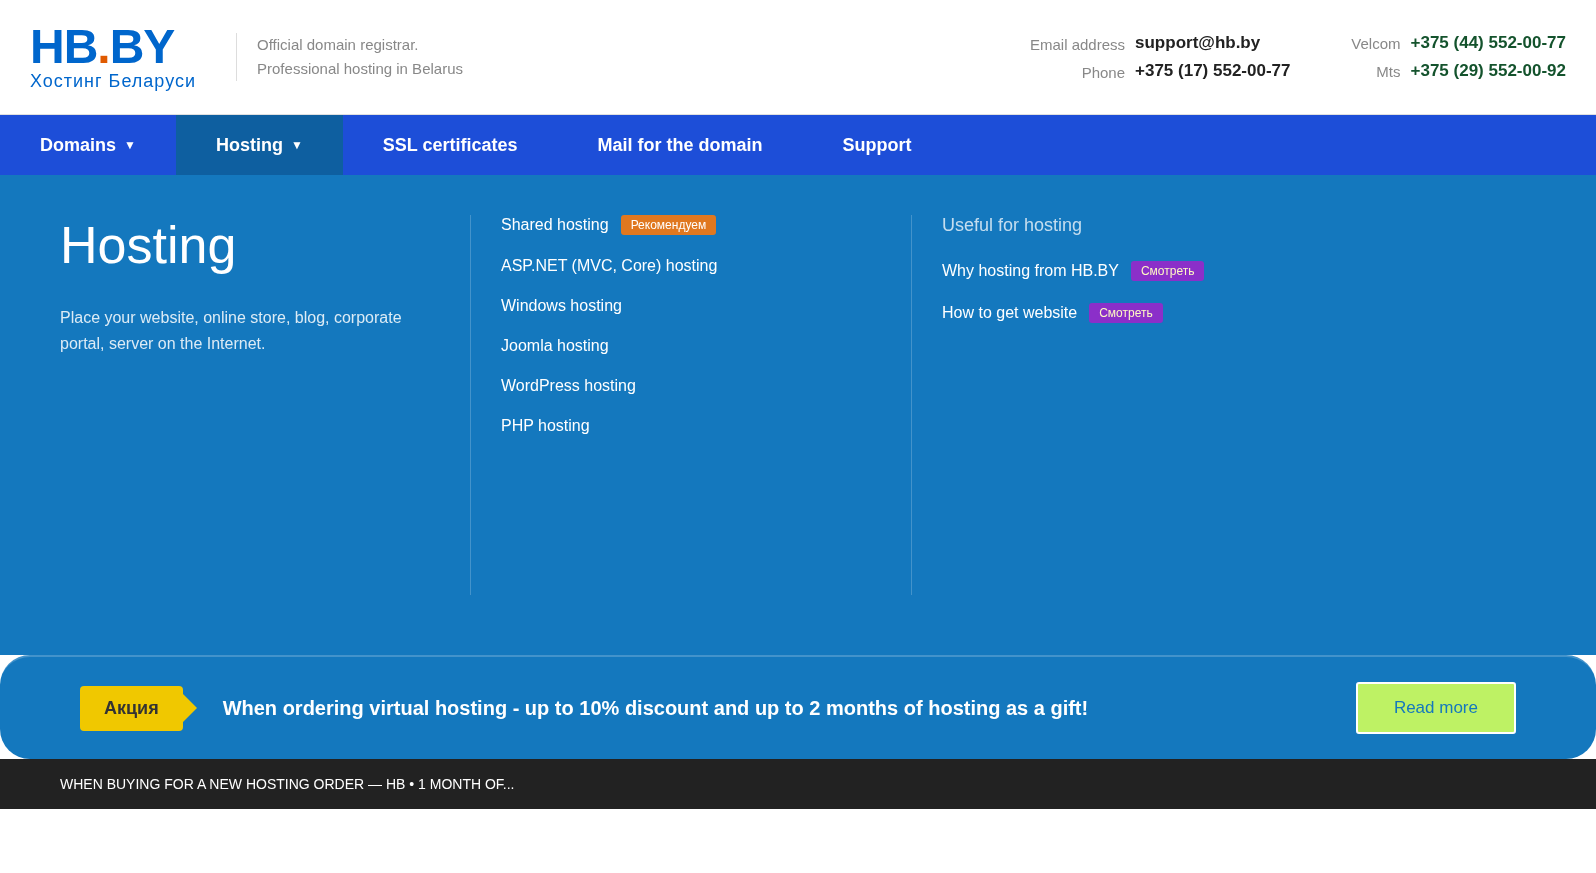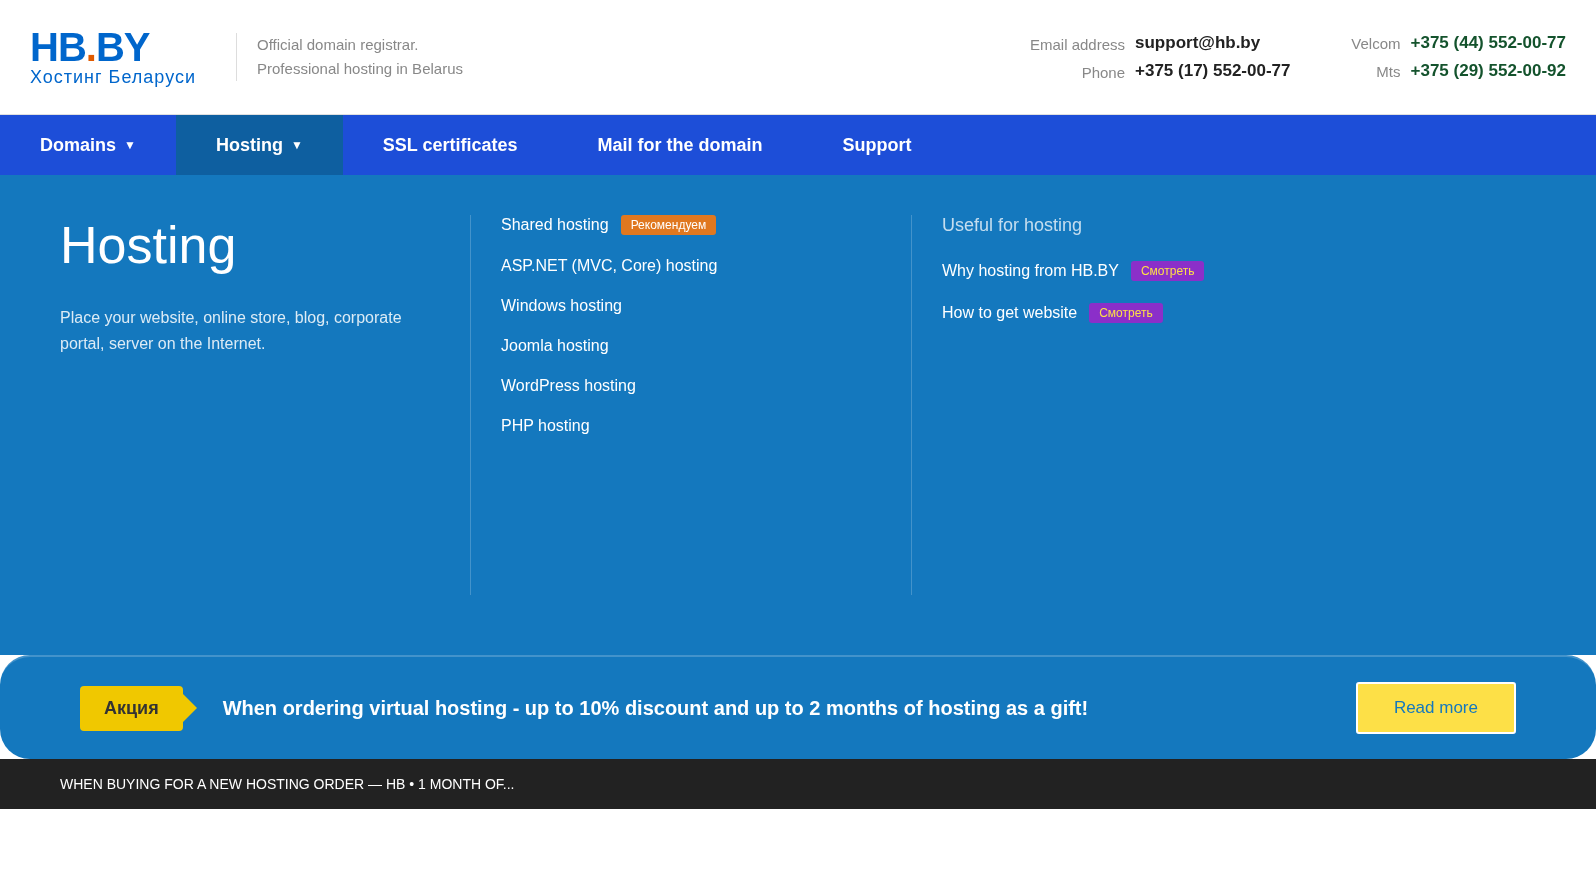--- a/index.html
+++ b/index.html
@@ -14,21 +14,21 @@
       border-bottom: 1px solid #e0e0e0;
       height: 115px;
     }
     .logo-area {
       display: flex;
       flex-direction: column;
       align-items: flex-start;
       margin-right: 40px;
     }
     .logo-text {
-      font-size: 40px;
+      font-size: 48px;
       font-weight: bold;
       color: #0066cc;
       line-height: 1;
       letter-spacing: -1px;
     }
     .logo-text .dot { color: #e05a00; }
     .logo-subtitle {
       font-size: 18px;
       color: #0066cc;
       letter-spacing: 1px;
@@ -158,21 +158,21 @@
     .badge-orange {
       background: #e07820;
       color: #fff;
       font-size: 12px;
       padding: 3px 10px;
       border-radius: 3px;
       white-space: nowrap;
     }
     .badge-purple {
       background: #8b2fc9;
-      color: #fde047;
+      color: #fef9c3;
       font-size: 12px;
       padding: 3px 10px;
       border-radius: 3px;
       white-space: nowrap;
     }
     .divider-col {
       width: 1px;
       background: rgba(255,255,255,0.2);
       margin: 0 10px;
       align-self: stretch;
@@ -209,21 +209,21 @@
       border-right: 0;
     }
     .promo-text {
       flex: 1;
       color: #fff;
       font-size: 20px;
       font-weight: bold;
       line-height: 1.5;
     }
     .promo-btn {
-      background: #fde047;
+      background: #bef264;
       color: #1478be;
       border: 2px solid #fff;
       padding: 14px 36px;
       font-size: 17px;
       cursor: pointer;
       border-radius: 3px;
       font-weight: 400;
       white-space: nowrap;
     }
 

